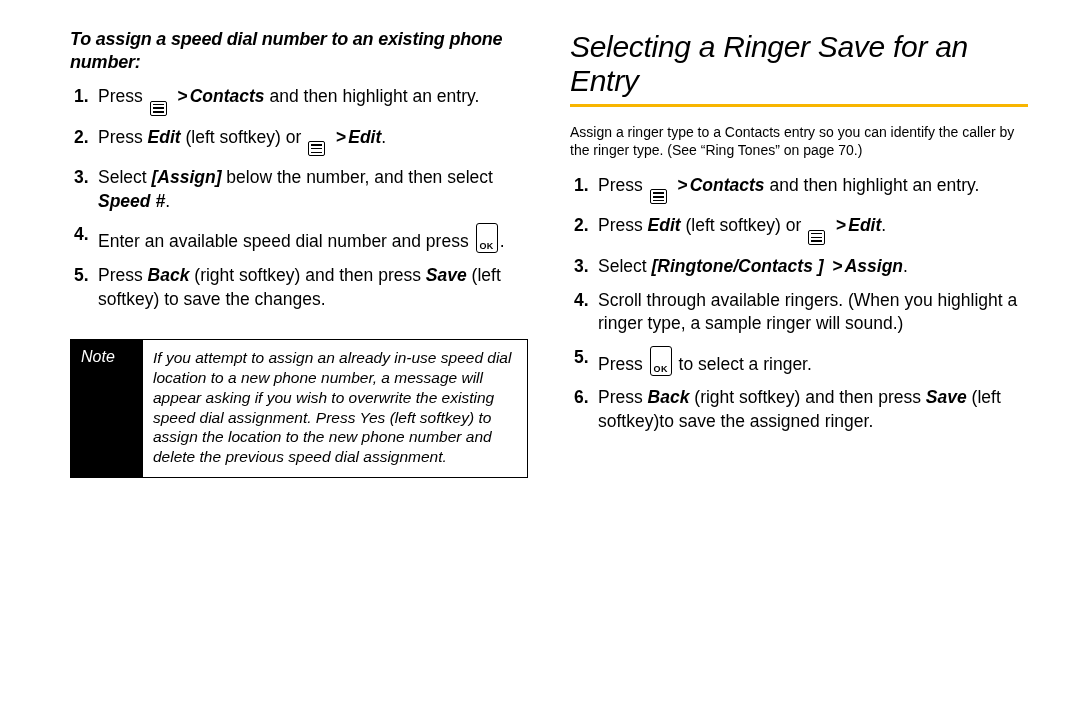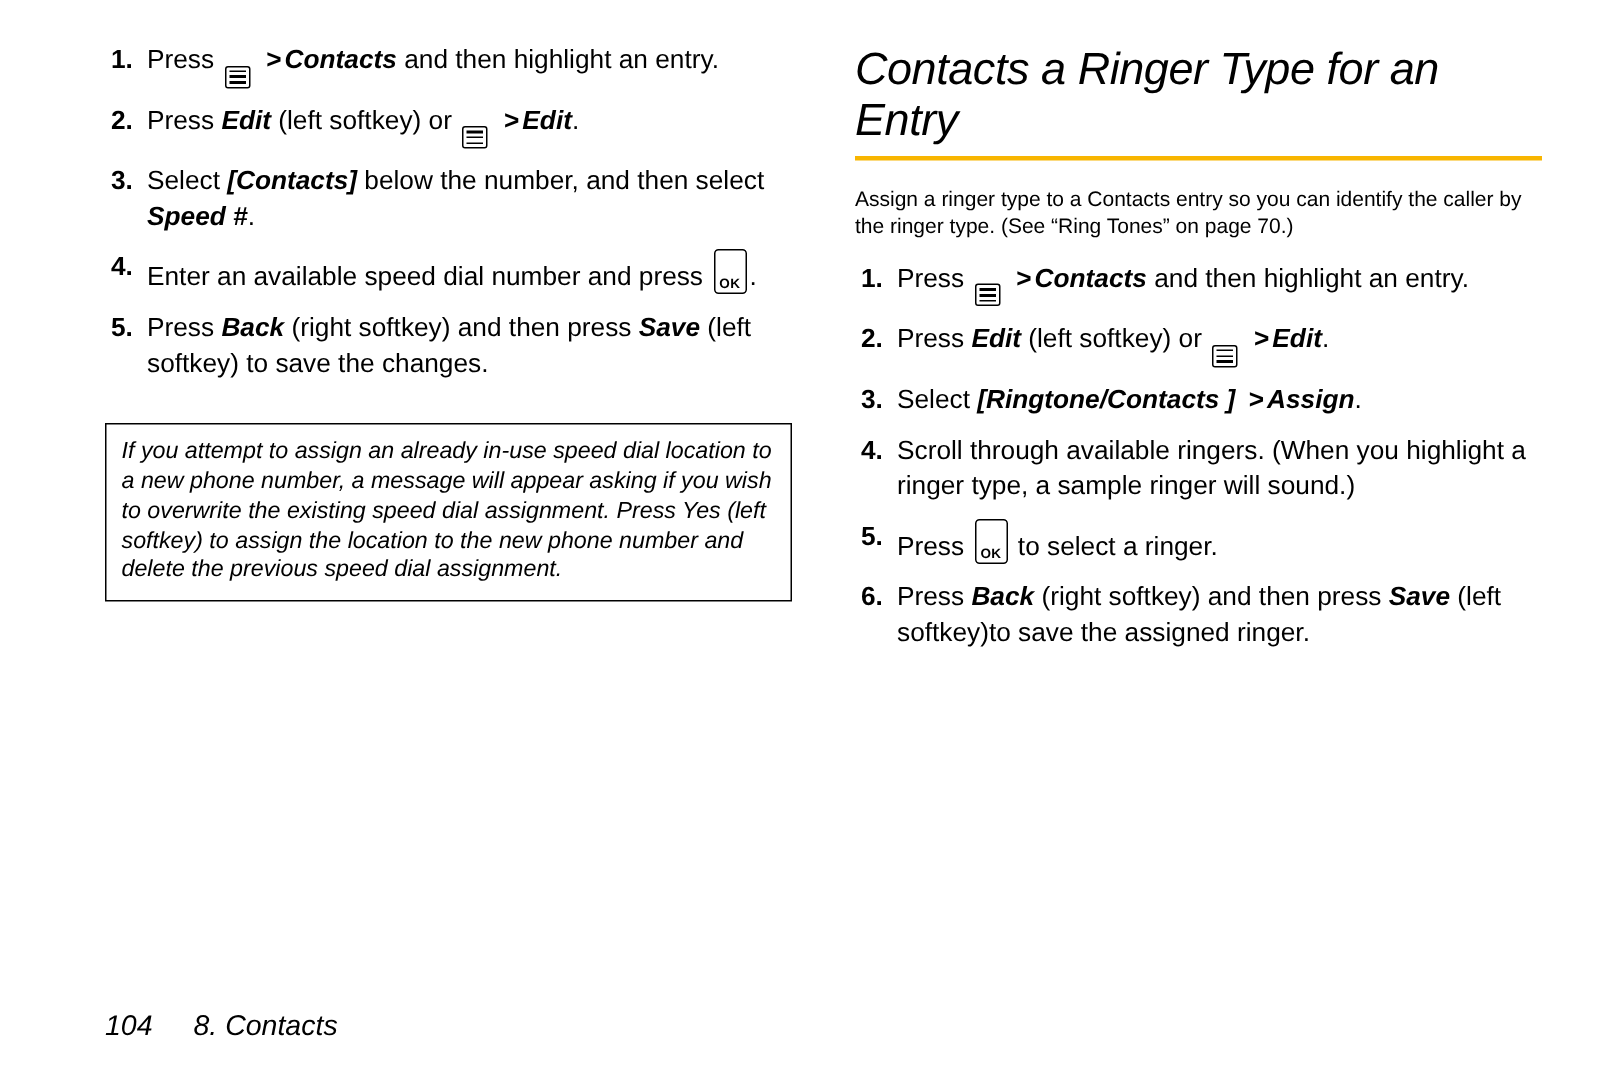--- a/index.html
+++ b/index.html
@@ -144,44 +144,46 @@
   }
   .footer .pn { margin-right: 22px; }
 </style>
 </head>
 <body>
 
 <div class="page">
   <div class="cols">
 
     <div class="col">
+      <div class="subhead">To assign a speed dial number to an existing phone number:</div>
 
       <ol class="steps" id="left-steps">
           <li><span class="num">1.</span>Press <span class="menu-icon">
               <span></span>
               <span></span>
               <span></span>
             </span> <span class="gt">&gt;</span><span class="bi">Contacts</span> and then highlight an entry.</li>
           <li><span class="num">2.</span>Press <span class="bi">Edit</span> (left softkey) or <span class="menu-icon">
               <span></span>
               <span></span>
               <span></span>
             </span> <span class="gt">&gt;</span><span class="bi">Edit</span>.</li>
-          <li><span class="num">3.</span>Select <span class="bi">[Contacts]</span> below the number, and then select <span class="bi">Speed #</span>.</li>
+          <li><span class="num">3.</span>Select <span class="bi">[Assign]</span> below the number, and then select <span class="bi">Speed #</span>.</li>
           <li><span class="num">4.</span>Enter an available speed dial number and press <span class="ok-icon">OK</span>.</li>
           <li><span class="num">5.</span>Press <span class="bi">Back</span> (right softkey) and then press <span class="bi">Save</span> (left softkey) to save the changes.</li>
         </ol>
 
       <div class="notebox">
+        <div class="tag">Note</div>
         <div class="body" id="note-body">If you attempt to assign an already in-use speed dial location to a new phone number, a message will appear asking if you wish to overwrite the existing speed dial assignment. Press <span class="b">Yes</span> (left softkey) to assign the location to the new phone number and delete the previous speed dial assignment.</div>
       </div>
     </div>
 
     <div class="col">
-      <div class="title">Contacts a Ringer Type for an Entry</div>
+      <div class="title">Selecting a Ringer Save for an Entry</div>
       <div class="rule"></div>
       <div class="p">Assign a ringer type to a Contacts entry so you can identify the caller by the ringer type. (See “Ring Tones” on page 70.)</div>
       <ol class="steps" id="right-steps">
           <li><span class="num">1.</span>Press <span class="menu-icon">
               <span></span>
               <span></span>
               <span></span>
             </span> <span class="gt">&gt;</span><span class="bi">Contacts</span> and then highlight an entry.</li>
           <li><span class="num">2.</span>Press <span class="bi">Edit</span> (left softkey) or <span class="menu-icon">
               <span></span>
@@ -190,17 +192,13 @@
             </span> <span class="gt">&gt;</span><span class="bi">Edit</span>.</li>
           <li><span class="num">3.</span>Select <span class="bi">[Ringtone/Contacts ]</span> <span class="gt">&gt;</span><span class="bi">Assign</span>.</li>
           <li><span class="num">4.</span>Scroll through available ringers. (When you highlight a ringer type, a sample ringer will sound.)</li>
           <li><span class="num">5.</span>Press <span class="ok-icon">OK</span> to select a ringer.</li>
           <li><span class="num">6.</span>Press <span class="bi">Back</span> (right softkey) and then press <span class="bi">Save</span> (left softkey)to save the assigned ringer.</li>
         </ol>
     </div>
 
   </div>
 
-  <div class="footer">
-    <span class="pn">104</span>
-    <span>8. Contacts</span>
-  </div>
 </div>
 
 </body></html>

